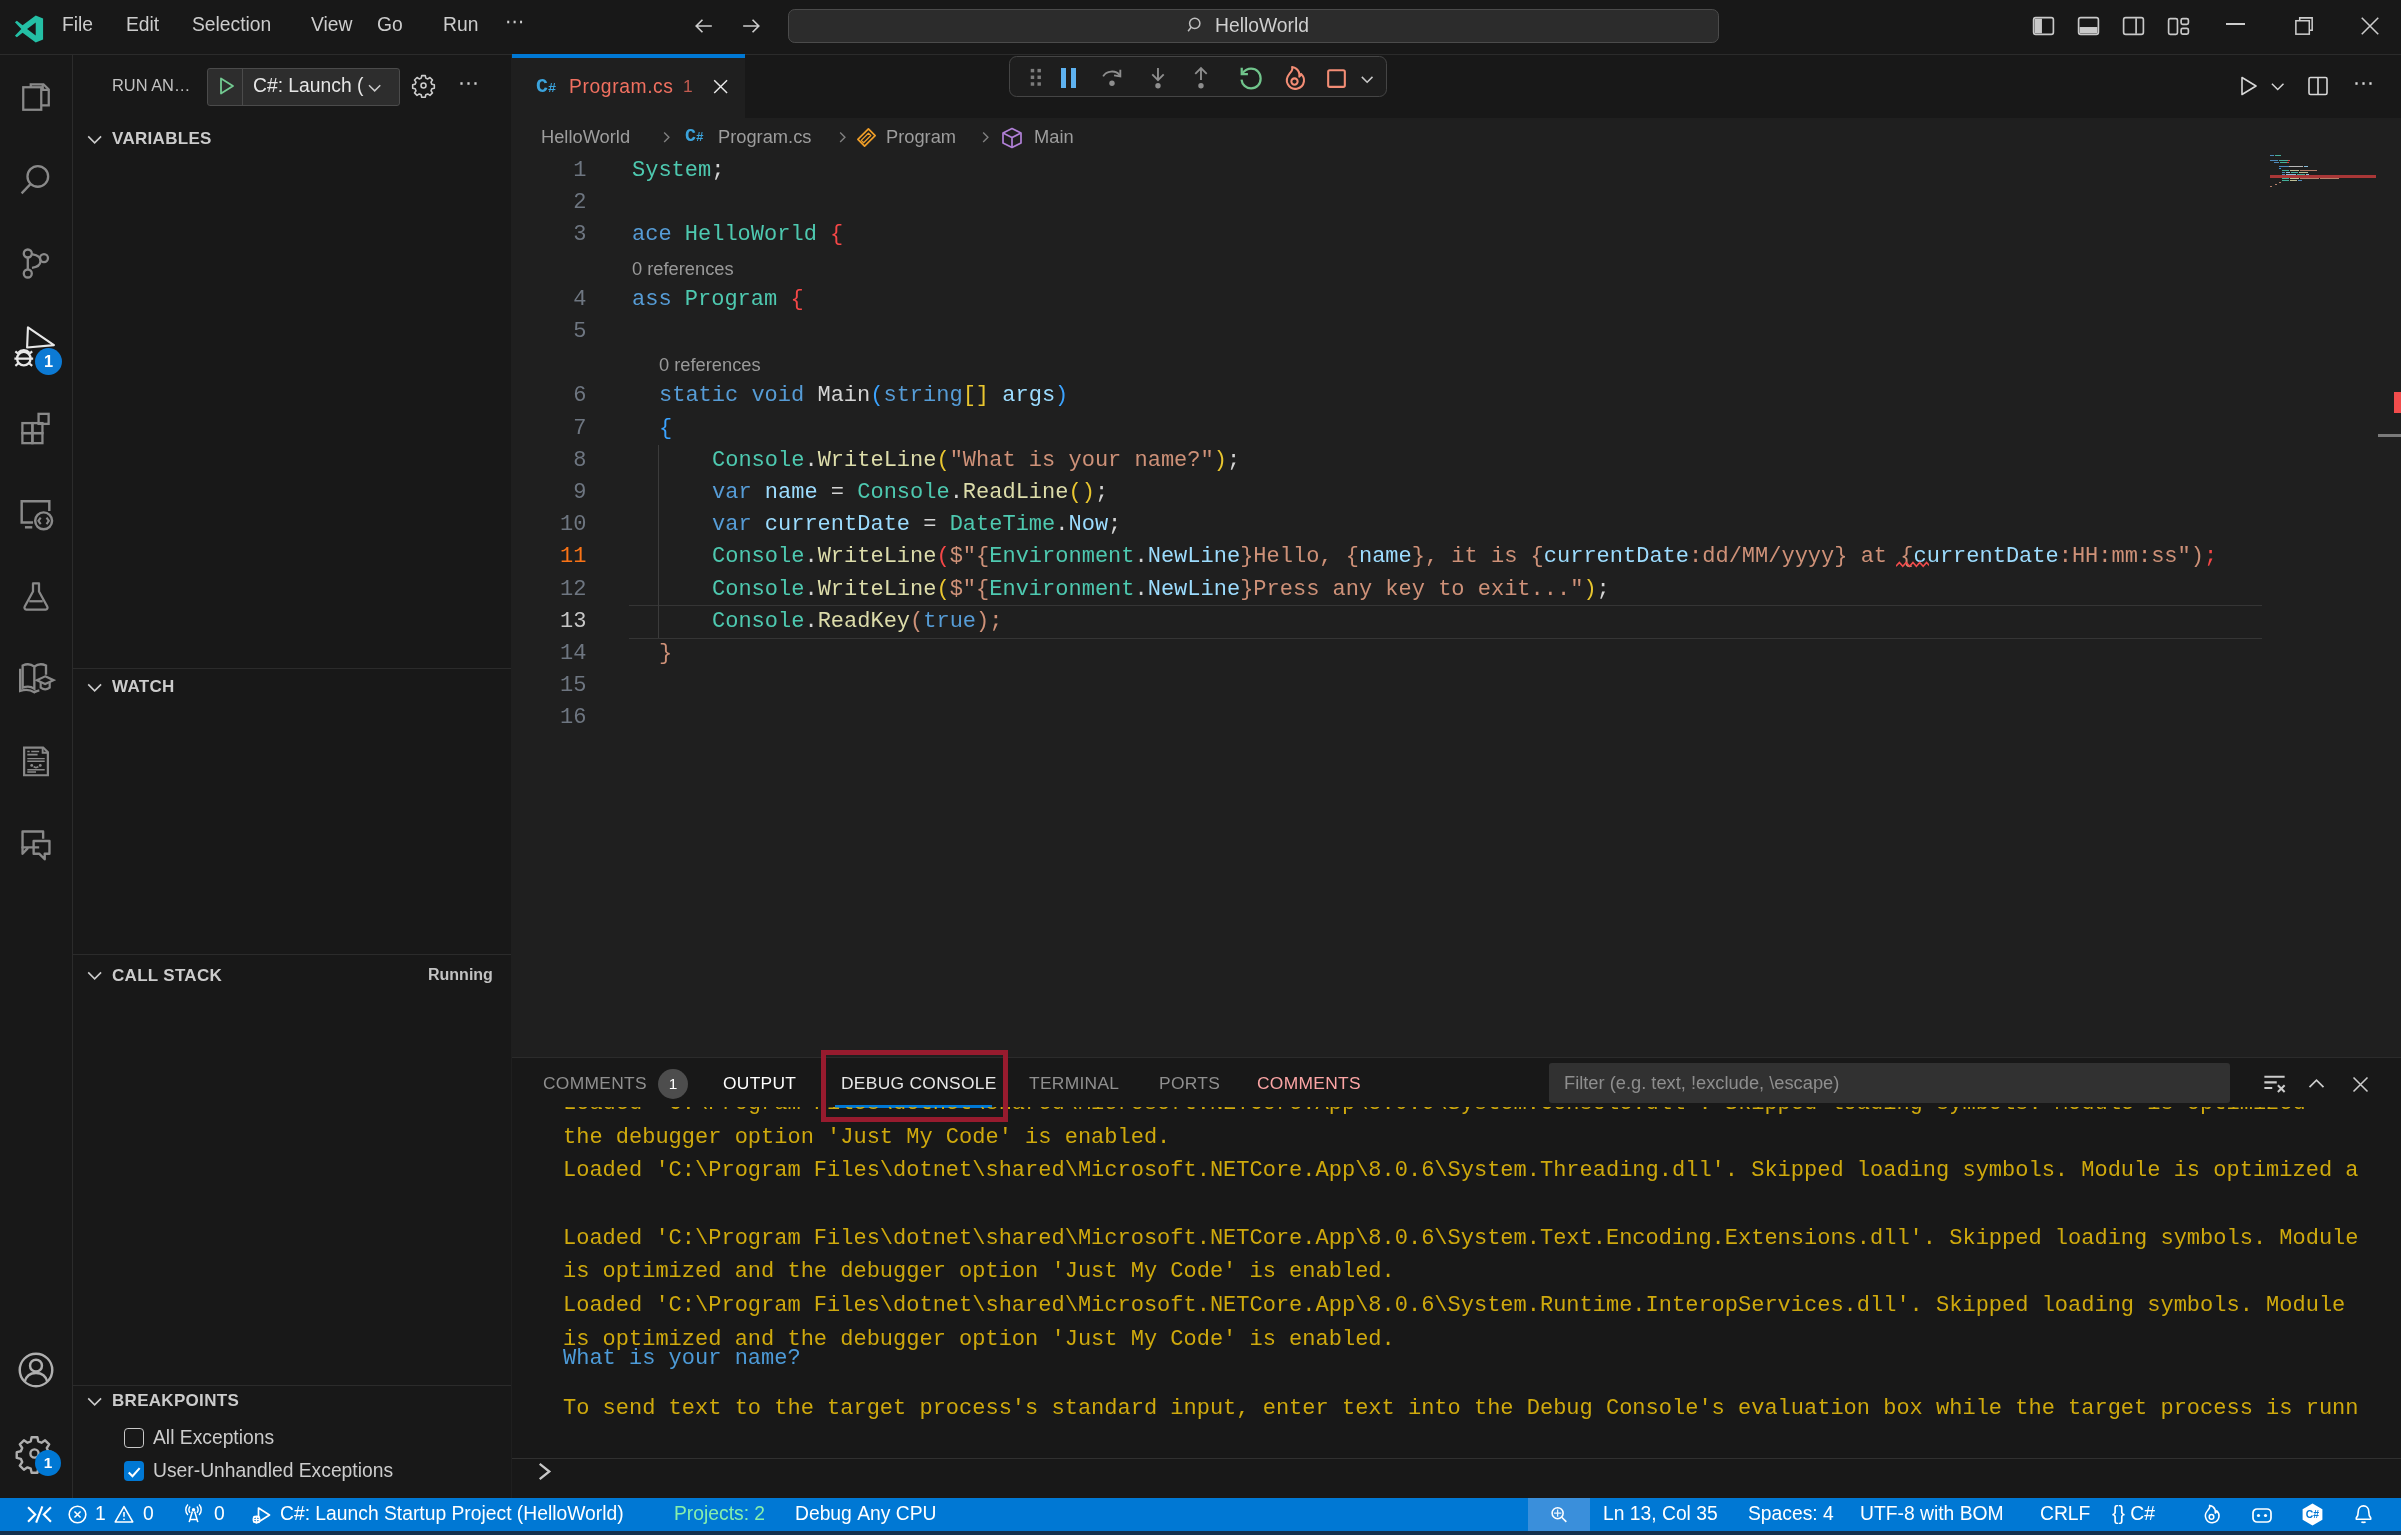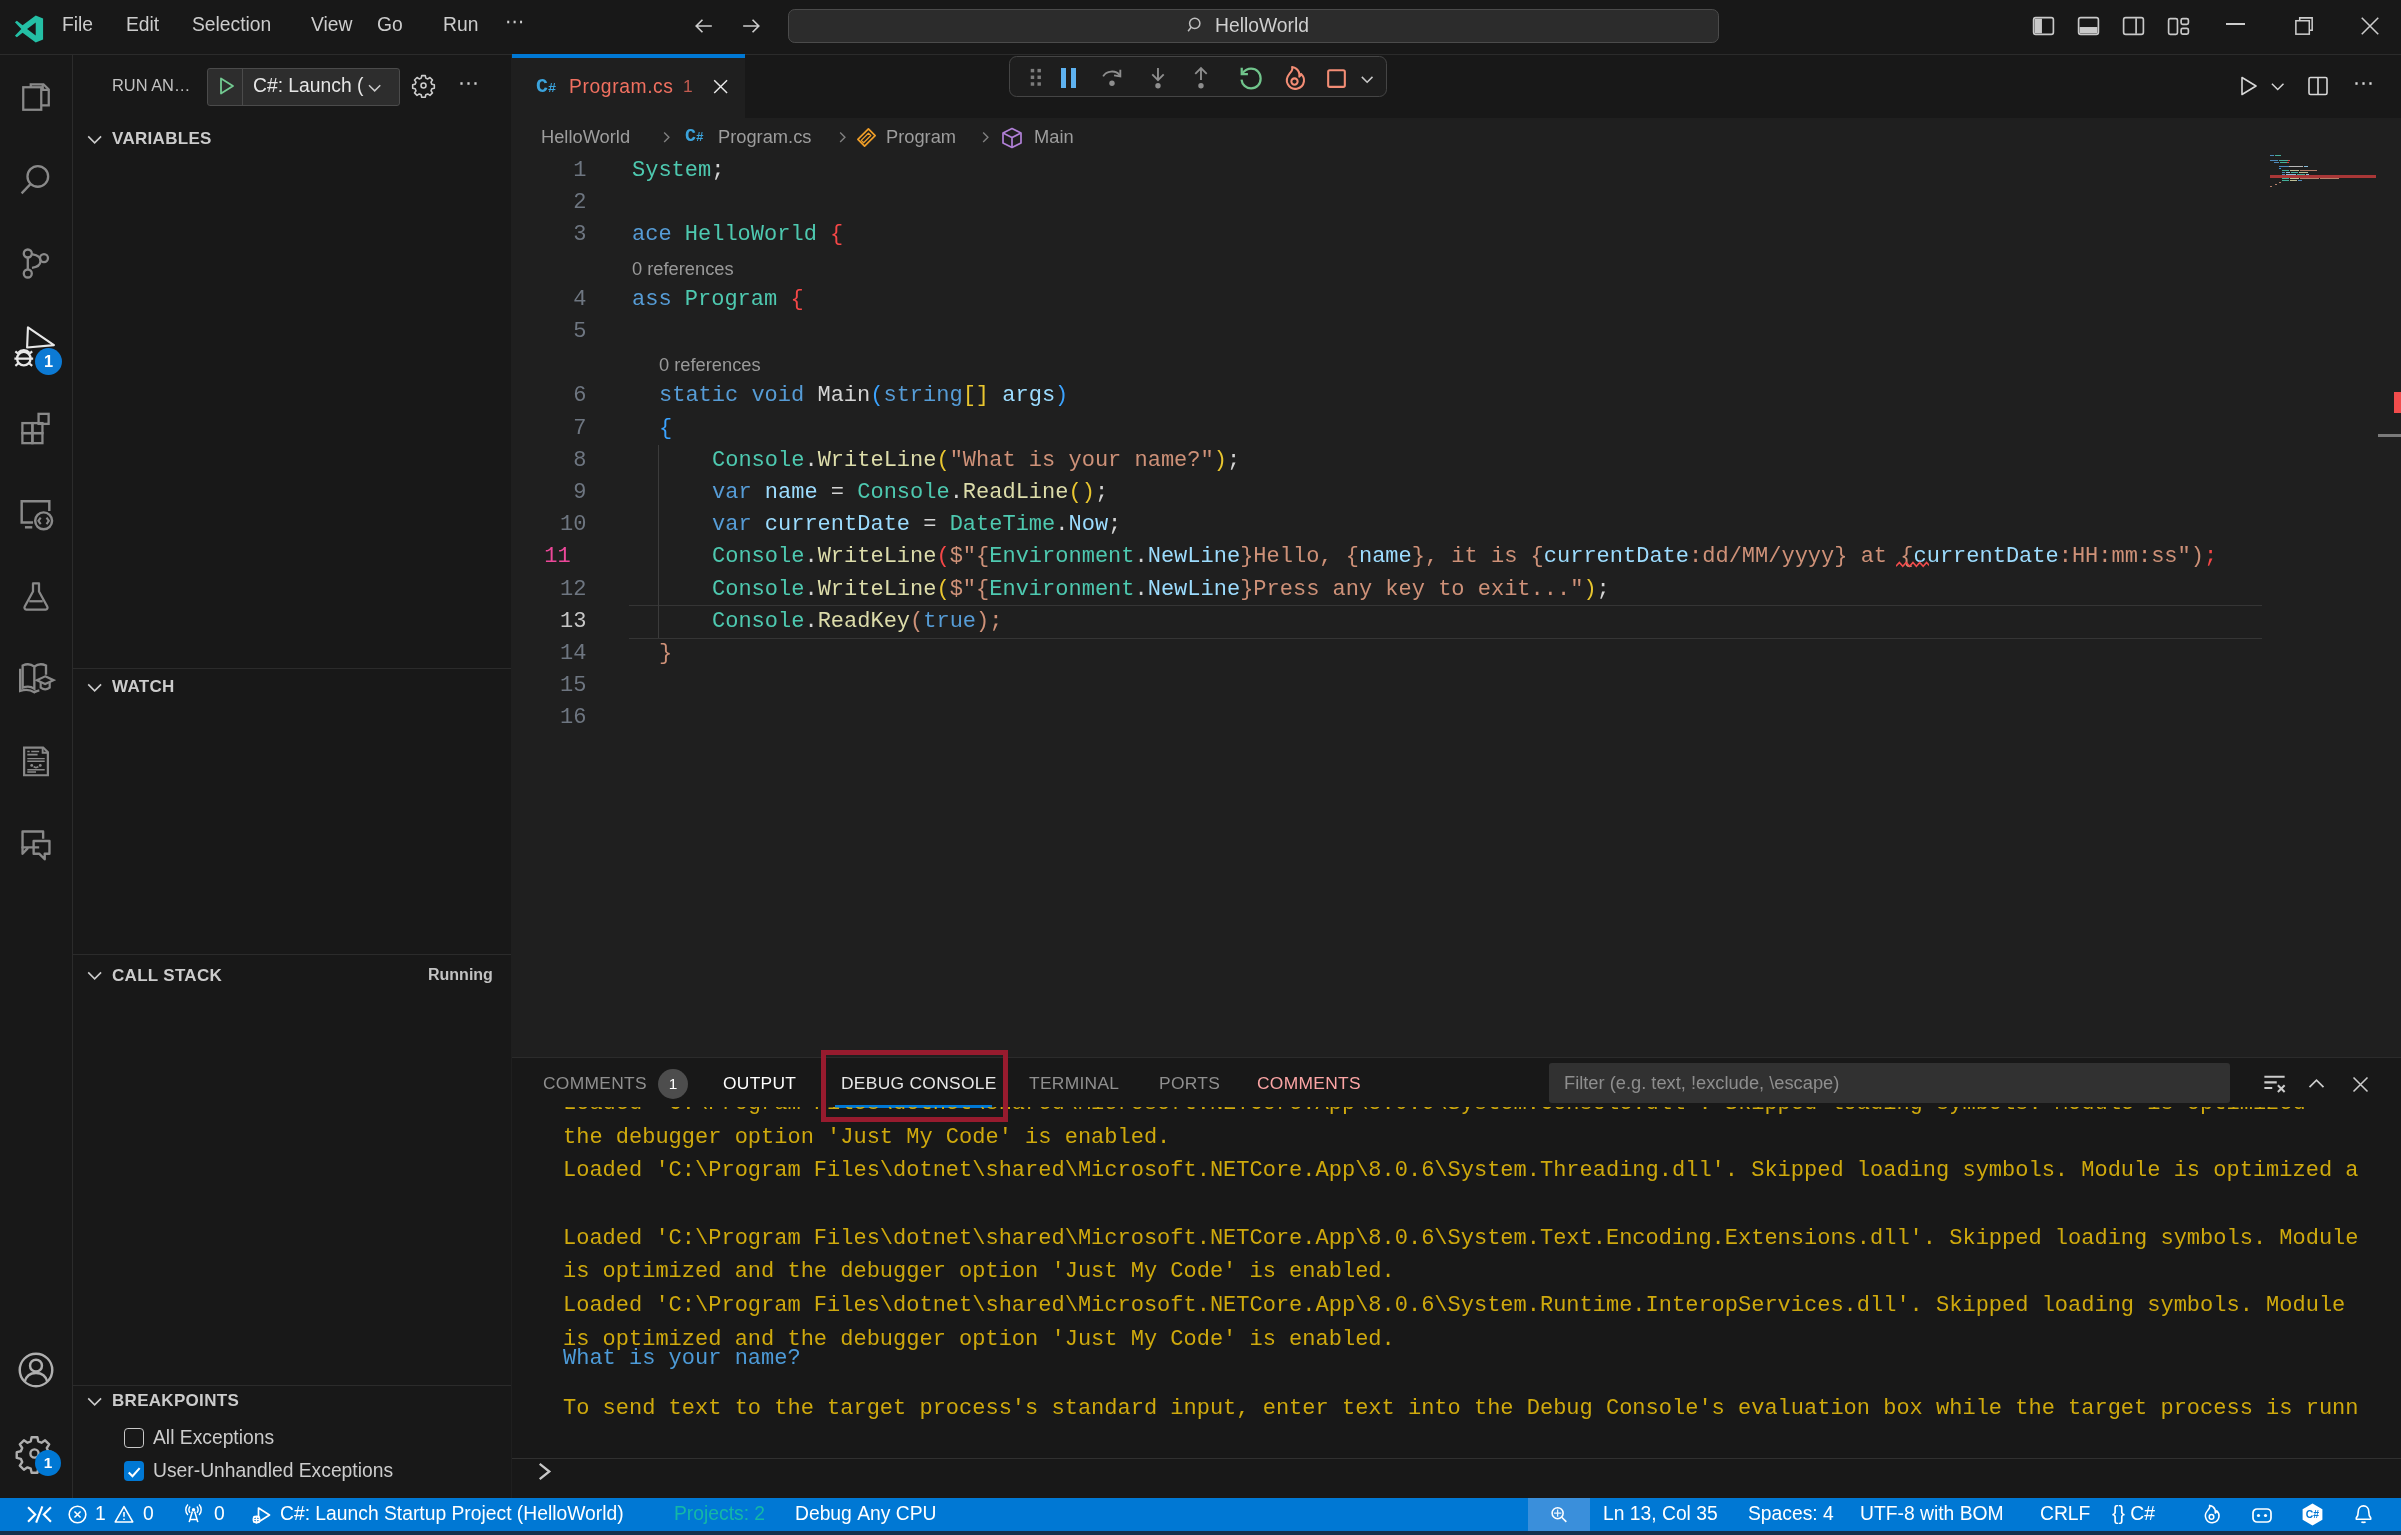--- a/index.html
+++ b/index.html
@@ -312,21 +312,21 @@
   <div class="abs mono" style="left:16.4px;top:225px;width:58px;height:32px;line-height:32px;font-size:22px;color:#6E7681;text-align:right;">6</div>
   <div class="abs mono" style="left:147px;top:225px;height:32px;line-height:32px;font-size:22px;white-space:pre;"><span style="color:#569CD6">static</span><span style="color:#D4D4D4">&nbsp;</span><span style="color:#569CD6">void</span><span style="color:#D4D4D4">&nbsp;</span><span style="color:#D4D4D4">Main</span><span style="color:#3BA3FF">(</span><span style="color:#569CD6">string</span><span style="color:#E9C62F">[]</span><span style="color:#D4D4D4">&nbsp;</span><span style="color:#9CDCFE">args</span><span style="color:#3BA3FF">)</span></div>
   <div class="abs mono" style="left:16.4px;top:258px;width:58px;height:32px;line-height:32px;font-size:22px;color:#6E7681;text-align:right;">7</div>
   <div class="abs mono" style="left:147px;top:258px;height:32px;line-height:32px;font-size:22px;white-space:pre;"><span style="color:#3BA3FF">{</span></div>
   <div class="abs mono" style="left:16.4px;top:290px;width:58px;height:32px;line-height:32px;font-size:22px;color:#6E7681;text-align:right;">8</div>
   <div class="abs mono" style="left:200px;top:290px;height:32px;line-height:32px;font-size:22px;white-space:pre;"><span style="color:#4EC9B0">Console</span><span style="color:#D4D4D4">.</span><span style="color:#DCDCAA">WriteLine</span><span style="color:#E9C62F">(</span><span style="color:#CE9178">"What&nbsp;is&nbsp;your&nbsp;name?"</span><span style="color:#E9C62F">)</span><span style="color:#D4D4D4">;</span></div>
   <div class="abs mono" style="left:16.4px;top:322px;width:58px;height:32px;line-height:32px;font-size:22px;color:#6E7681;text-align:right;">9</div>
   <div class="abs mono" style="left:200px;top:322px;height:32px;line-height:32px;font-size:22px;white-space:pre;"><span style="color:#569CD6">var</span><span style="color:#D4D4D4">&nbsp;</span><span style="color:#9CDCFE">name</span><span style="color:#D4D4D4">&nbsp;=&nbsp;</span><span style="color:#4EC9B0">Console</span><span style="color:#D4D4D4">.</span><span style="color:#DCDCAA">ReadLine</span><span style="color:#E9C62F">()</span><span style="color:#D4D4D4">;</span></div>
   <div class="abs mono" style="left:16.4px;top:354px;width:58px;height:32px;line-height:32px;font-size:22px;color:#6E7681;text-align:right;">10</div>
   <div class="abs mono" style="left:200px;top:354px;height:32px;line-height:32px;font-size:22px;white-space:pre;"><span style="color:#569CD6">var</span><span style="color:#D4D4D4">&nbsp;</span><span style="color:#9CDCFE">currentDate</span><span style="color:#D4D4D4">&nbsp;=&nbsp;</span><span style="color:#4EC9B0">DateTime</span><span style="color:#D4D4D4">.</span><span style="color:#9CDCFE">Now</span><span style="color:#D4D4D4">;</span></div>
-  <div class="abs mono" style="left:16.4px;top:386px;width:58px;height:32px;line-height:32px;font-size:22px;color:#ec4899;text-align:center;">11</div>
+  <div class="abs mono" style="left:16.4px;top:386px;width:58px;height:32px;line-height:32px;font-size:22px;color:#f97316;text-align:right;">11</div>
   <div class="abs mono" style="left:200px;top:386px;height:32px;line-height:32px;font-size:22px;white-space:pre;"><span style="color:#4EC9B0">Console</span><span style="color:#D4D4D4">.</span><span style="color:#DCDCAA">WriteLine</span><span style="color:#F44747">(</span><span style="color:#CE9178">$"</span><span style="color:#CE9178">{</span><span style="color:#4EC9B0">Environment</span><span style="color:#D4D4D4">.</span><span style="color:#9CDCFE">NewLine</span><span style="color:#CE9178">}</span><span style="color:#CE9178">Hello,&nbsp;</span><span style="color:#CE9178">{</span><span style="color:#9CDCFE">name</span><span style="color:#CE9178">}</span><span style="color:#CE9178">,&nbsp;it&nbsp;is&nbsp;</span><span style="color:#CE9178">{</span><span style="color:#9CDCFE">currentDate</span><span style="color:#CE9178">:dd/MM/yyyy</span><span style="color:#CE9178">}</span><span style="color:#CE9178">&nbsp;at&nbsp;</span><span style="color:#CE9178">{</span><span style="color:#9CDCFE">currentDate</span><span style="color:#CE9178">:HH:mm:ss</span><span style="color:#CE9178">"</span><span style="color:#CE9178">)</span><span style="color:#F44747">;</span></div>
   <div class="abs mono" style="left:16.4px;top:419px;width:58px;height:32px;line-height:32px;font-size:22px;color:#6E7681;text-align:right;">12</div>
   <div class="abs mono" style="left:200px;top:419px;height:32px;line-height:32px;font-size:22px;white-space:pre;"><span style="color:#4EC9B0">Console</span><span style="color:#D4D4D4">.</span><span style="color:#DCDCAA">WriteLine</span><span style="color:#E9C62F">(</span><span style="color:#CE9178">$"</span><span style="color:#CE9178">{</span><span style="color:#4EC9B0">Environment</span><span style="color:#D4D4D4">.</span><span style="color:#9CDCFE">NewLine</span><span style="color:#CE9178">}</span><span style="color:#CE9178">Press&nbsp;any&nbsp;key&nbsp;to&nbsp;exit...</span><span style="color:#CE9178">"</span><span style="color:#E9C62F">)</span><span style="color:#D4D4D4">;</span></div>
   <div class="abs mono" style="left:16.4px;top:451px;width:58px;height:32px;line-height:32px;font-size:22px;color:#C6C6C6;text-align:right;">13</div>
   <div class="abs mono" style="left:200px;top:451px;height:32px;line-height:32px;font-size:22px;white-space:pre;"><span style="color:#4EC9B0">Console</span><span style="color:#D4D4D4">.</span><span style="color:#DCDCAA">ReadKey</span><span style="color:#CE9178">(</span><span style="color:#569CD6">true</span><span style="color:#CE9178">)</span><span style="color:#CE9178">;</span></div>
   <div class="abs mono" style="left:16.4px;top:483px;width:58px;height:32px;line-height:32px;font-size:22px;color:#6E7681;text-align:right;">14</div>
   <div class="abs mono" style="left:147px;top:483px;height:32px;line-height:32px;font-size:22px;white-space:pre;"><span style="color:#CE9178">}</span></div>
   <div class="abs mono" style="left:16.4px;top:515px;width:58px;height:32px;line-height:32px;font-size:22px;color:#6E7681;text-align:right;">15</div>
   <div class="abs mono" style="left:16.4px;top:547px;width:58px;height:32px;line-height:32px;font-size:22px;color:#6E7681;text-align:right;">16</div>
   </div>
@@ -444,21 +444,21 @@
  <path d="M8.5 11.2 C6.7 9.4 6.7 6.6 8.5 4.8 M15.5 11.2 C17.3 9.4 17.3 6.6 15.5 4.8" stroke="#FFFFFF" stroke-width="1.5" fill="none"></path>
  <path d="M6.2 13.5 C3.2 10.4 3.2 5.6 6.2 2.5 M17.8 13.5 C20.8 10.4 20.8 5.6 17.8 2.5" stroke="#FFFFFF" stroke-width="1.5" fill="none"></path>
     </svg>
   <div class="abs" style="left:214px;top:1503px;font-size:19.3px;color:#FFFFFF;">0</div>
   <svg class="abs" style="left:249px;top:1503px;" width="25" height="24" viewBox="0 0 24 24">
  <path d="M9 5 L20 12 L9 19 Z" stroke="#FFFFFF" stroke-width="1.7" fill="none" stroke-linejoin="round"></path>
  <circle cx="7" cy="16.5" r="3.2" stroke="#FFFFFF" stroke-width="1.5" fill="#0078D4"></circle>
  <path d="M7 13 V20.5 M3.8 16.5 H10 M4 13.5 L6 15 M10 13.5 L8 15 M4 19.5 L6 18 M10 19.5 L8 18" stroke="#FFFFFF" stroke-width="1.2" fill="none"></path>
     </svg>
   <div class="abs" style="left:280px;top:1503px;font-size:19.3px;color:#FFFFFF;">C#:&nbsp;Launch&nbsp;Startup&nbsp;Project&nbsp;(HelloWorld)</div>
-  <div class="abs" style="left:674px;top:1503px;font-size:19.3px;color:#14b8a6;text-align:center;">Projects:&nbsp;2</div>
+  <div class="abs" style="left:674px;top:1503px;font-size:19.3px;color:#86efac;text-align:center;">Projects:&nbsp;2</div>
   <div class="abs" style="left:795px;top:1503px;font-size:19.3px;color:#FFFFFF;">Debug&nbsp;Any&nbsp;CPU</div>
   <div class="abs" style="left:1528px;top:1498px;width:62px;height:33px;background:#3A8FDB;"></div>
   <svg class="abs" style="left:1548px;top:1504px;" width="22" height="22" viewBox="0 0 24 24">
  <circle cx="10.5" cy="10" r="6" stroke="#FFFFFF" stroke-width="1.7" fill="none"></circle>
  <path d="M6.5 10 H14.5 M10.5 6 V14" stroke="#FFFFFF" stroke-width="1.4" fill="none" opacity="0.9"></path>
  <path d="M15 14.5 L20 19.5" stroke="#FFFFFF" stroke-width="1.7" fill="none"></path>
     </svg>
   <div class="abs" style="left:1603px;top:1503px;font-size:19.3px;color:#FFFFFF;">Ln&nbsp;13,&nbsp;Col&nbsp;35</div>
   <div class="abs" style="left:1748px;top:1503px;font-size:19.3px;color:#FFFFFF;">Spaces:&nbsp;4</div>
   <div class="abs" style="left:1860px;top:1503px;font-size:19.3px;color:#FFFFFF;">UTF-8&nbsp;with&nbsp;BOM</div>

